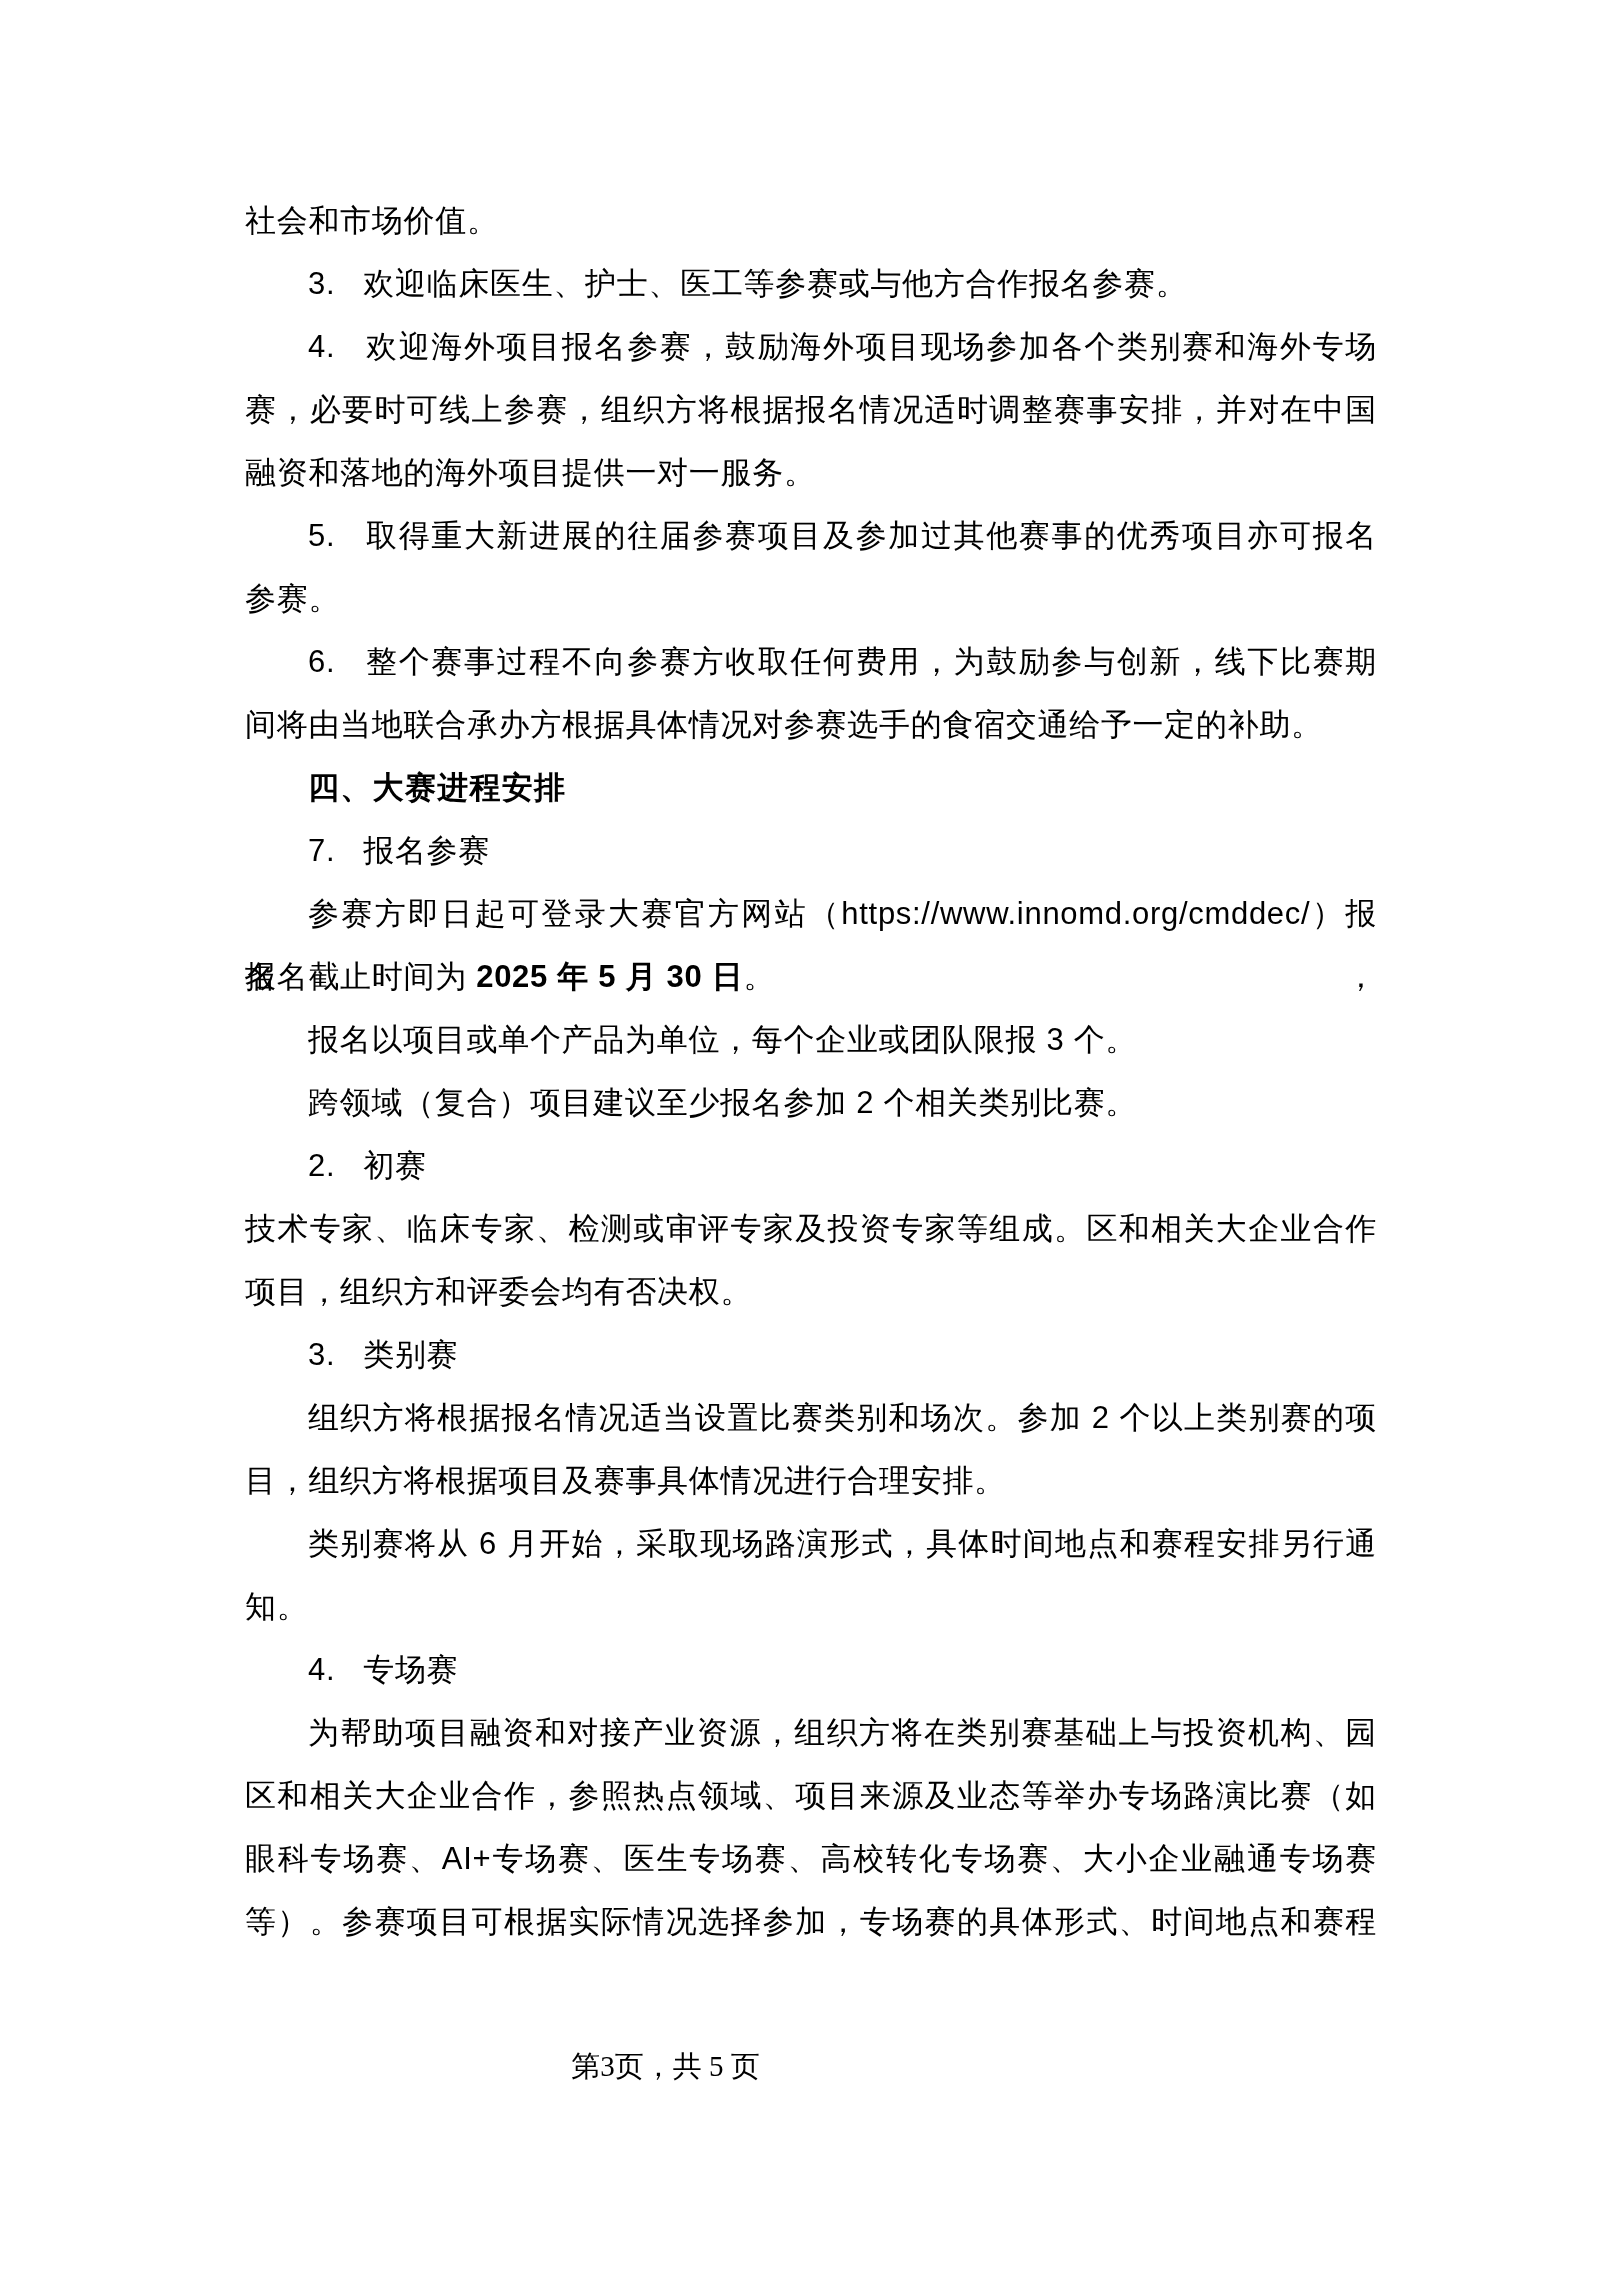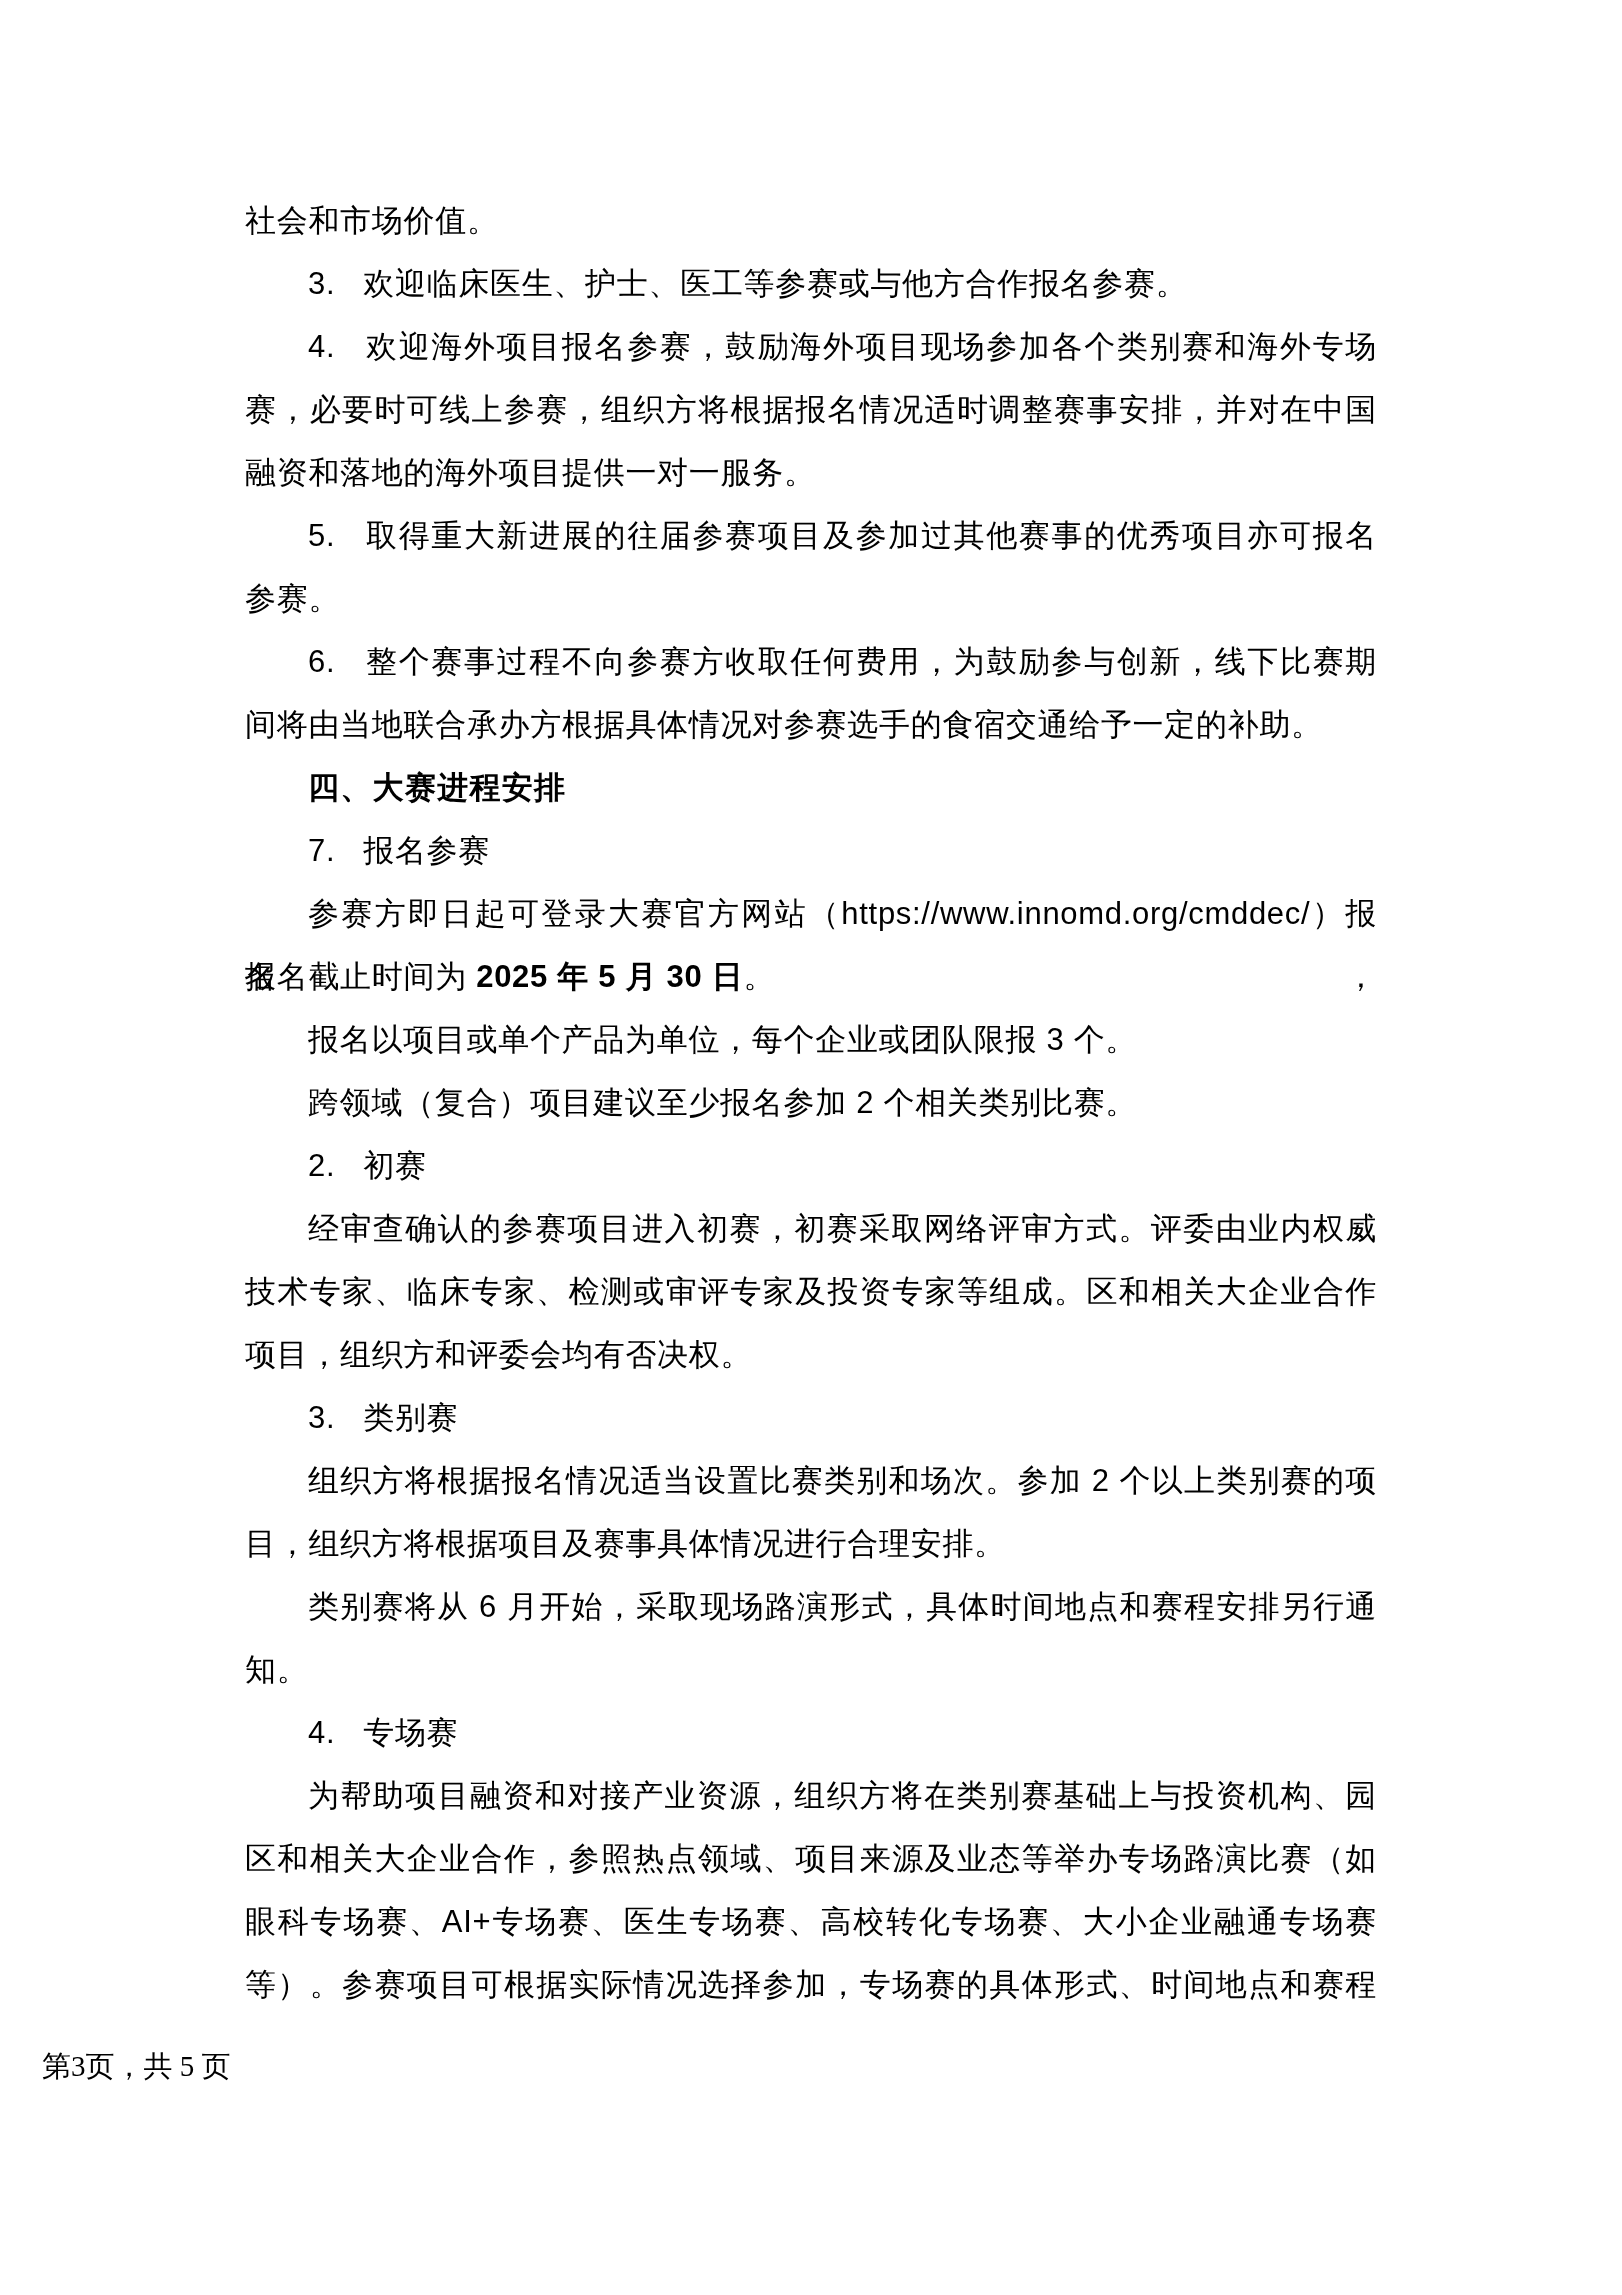--- a/index.html
+++ b/index.html
@@ -49,24 +49,24 @@
     letter-spacing: 1.3px;
   }
   .line b {
     font-weight: 700;
   }
   .footer {
     position: absolute;
     top: 2047px;
     left: 0;
     width: 1331px;
+    text-align: center;
     font-size: 29px;
     line-height: 39px;
     font-family: "Liberation Serif", serif;
-    margin-left: 42px;
   }
 </style>
 </head>
 <body>
 
 <div class="page">
   <div class="content">
 
   <div class="line"><span>社会和市场价值。</span></div>
       <div class="line indent"><span>3.   欢迎临床医生、护士、医工等参赛或与他方合作报名参赛。</span></div>
@@ -77,21 +77,20 @@
       <div class="line"><span>参赛。</span></div>
       <div class="line indent justify"><span>6.   整个赛事过程不向参赛方收取任何费用，为鼓励参与创新，线下比赛期</span></div>
       <div class="line"><span>间将由当地联合承办方根据具体情况对参赛选手的食宿交通给予一定的补助。</span></div>
       <div class="line heading indent"><span>四、大赛进程安排</span></div>
       <div class="line indent"><span>7.   报名参赛</span></div>
       <div class="line indent justify"><span>参赛方即日起可登录大赛官方网站（https://www.innomd.org/cmddec/）报名，</span></div>
       <div class="line"><span>报名截止时间为 </span><b>2025 年 5 月 30 日</b><span>。</span></div>
       <div class="line indent"><span>报名以项目或单个产品为单位，每个企业或团队限报 3 个。</span></div>
       <div class="line indent"><span>跨领域（复合）项目建议至少报名参加 2 个相关类别比赛。</span></div>
       <div class="line indent"><span>2.   初赛</span></div>
-      <div class="line indent justify"><span>经审查确认的参赛项目进入初赛，初赛采取网络评审方式。评委由业内权威</span></div>
       <div class="line justify"><span>技术专家、临床专家、检测或审评专家及投资专家等组成。区和相关大企业合作</span></div>
       <div class="line"><span>项目，组织方和评委会均有否决权。</span></div>
       <div class="line indent"><span>3.   类别赛</span></div>
       <div class="line indent justify"><span>组织方将根据报名情况适当设置比赛类别和场次。参加 2 个以上类别赛的项</span></div>
       <div class="line"><span>目，组织方将根据项目及赛事具体情况进行合理安排。</span></div>
       <div class="line indent justify"><span>类别赛将从 6 月开始，采取现场路演形式，具体时间地点和赛程安排另行通</span></div>
       <div class="line"><span>知。</span></div>
       <div class="line indent"><span>4.   专场赛</span></div>
       <div class="line indent justify"><span>为帮助项目融资和对接产业资源，组织方将在类别赛基础上与投资机构、园</span></div>
       <div class="line justify"><span>区和相关大企业合作，参照热点领域、项目来源及业态等举办专场路演比赛（如</span></div>

